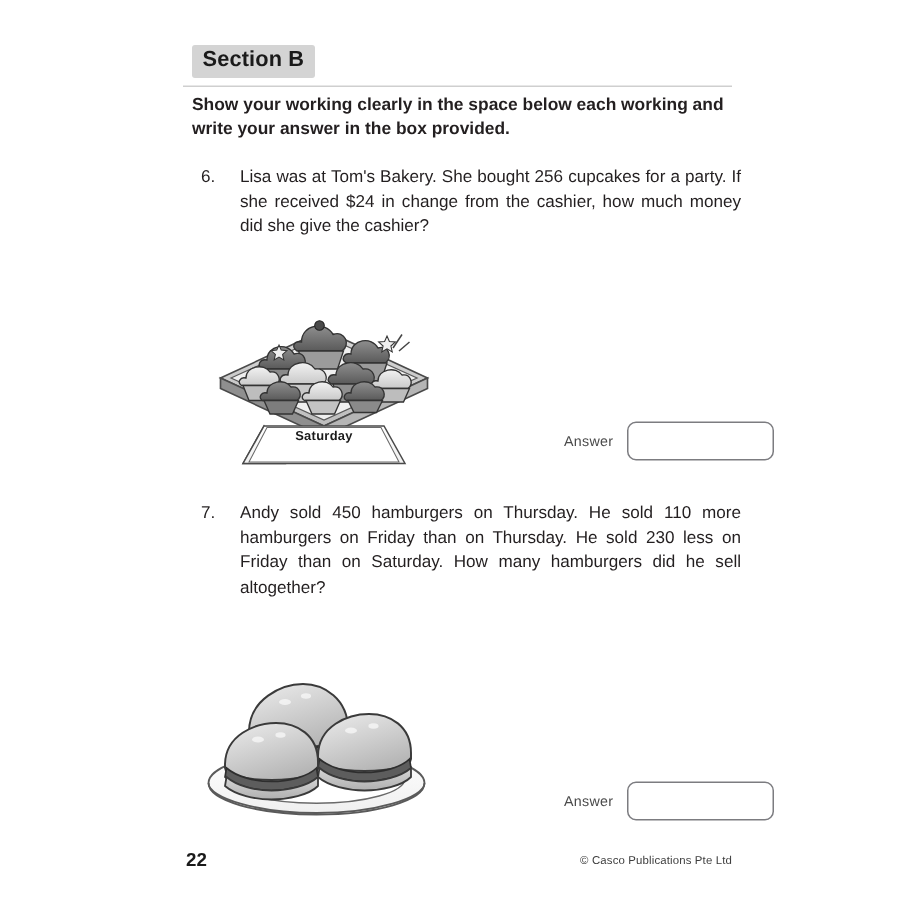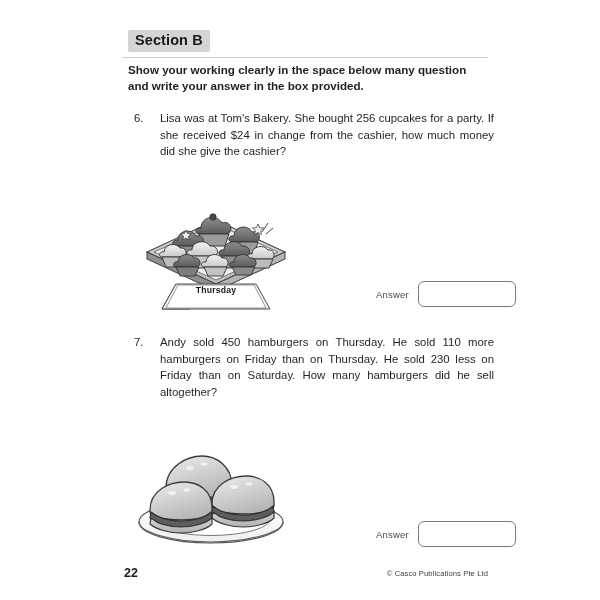--- a/index.html
+++ b/index.html
@@ -159,21 +159,21 @@
 <body>
 
 <div class="page">
 
   <div class="section-header">
     <span class="section-badge">Section B</span>
   </div>
 
   <div class="rule"></div>
 
-  <div class="instruction">Show your working clearly in the space below many question and write your answer in the box provided.</div>
+  <div class="instruction">Show your working clearly in the space below each working and write your answer in the box provided.</div>
 
   <div class="question" id="question-6">
     <div class="q-num">6.</div>
     <div class="q-text">Lisa was at Tom's Bakery. She bought 256 cupcakes for a party. If she received $24 in change from the cashier, how much money did she give the cashier?</div>
   </div>
 
   <div id="cupcake-illustration">
     <svg viewBox="0 0 148 114" width="148" height="114" xmlns="http://www.w3.org/2000/svg">
       <defs>
         <linearGradient id="trayTop" x1="0" y1="0" x2="0" y2="1">
@@ -255,21 +255,21 @@
         </g>
       </g>
 
       <g>
         <polygon points="20,113 34,88 48,113" fill="#cccccc" stroke="#4a4a4a" stroke-width="1"></polygon>
         <polygon points="34,88 114,88 128,113 20,113 34,88" fill="url(#signFace)" stroke="#4a4a4a" stroke-width="1"></polygon>
         <polygon points="36,89 112,89 124,112 24,112" fill="#ffffff" stroke="#6a6a6a" stroke-width="0.7"></polygon>
       </g>
     </svg>
     <div style="position:absolute; left:0; top:0; width:148px; height:114px; pointer-events:none;">
-      <div style="position:absolute; left:0; top:89px; width:148px; text-align:center; font-size:8.6px; font-weight:bold; color:#1a1a1a; letter-spacing:0.2px;">Thursday</div>
+      <div style="position:absolute; left:0; top:89px; width:148px; text-align:center; font-size:8.6px; font-weight:bold; color:#1a1a1a; letter-spacing:0.2px;">Saturday</div>
     </div>
   </div>
 
   <div class="answer-row" id="answer-row-6">
     <span class="answer-label">Answer</span>
     <div class="answer-box"></div>
   </div>
 
   <div class="question" id="question-7">
     <div class="q-num">7.</div>

